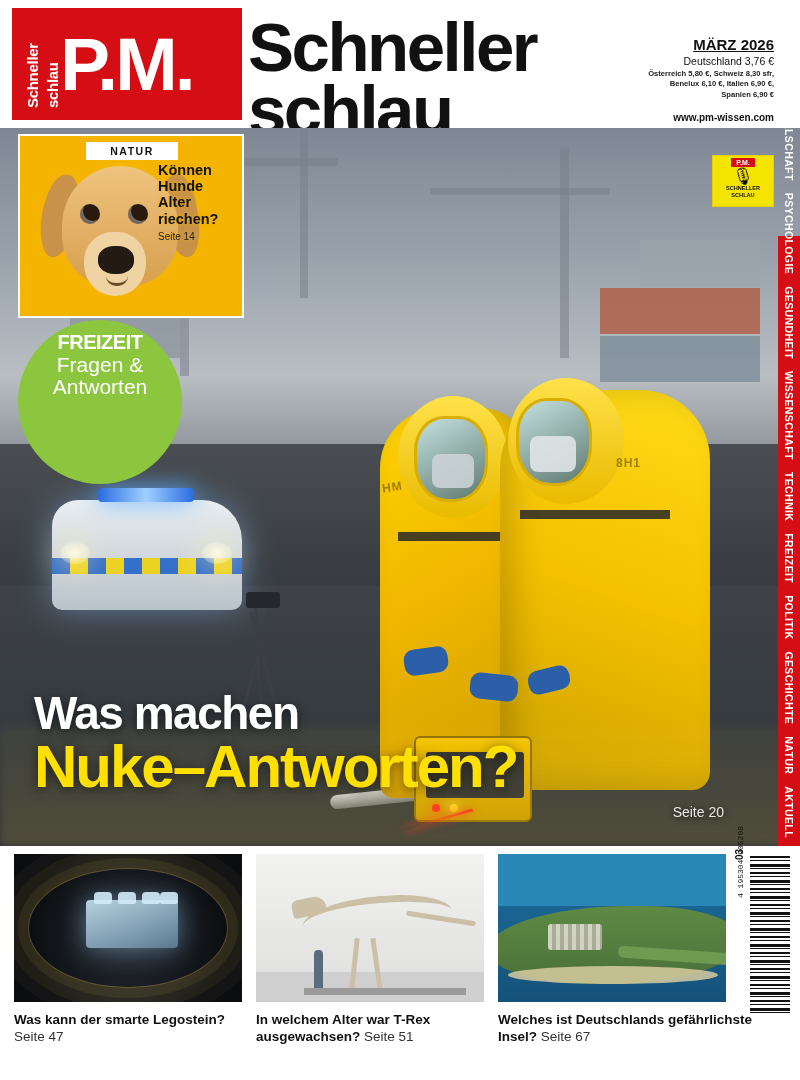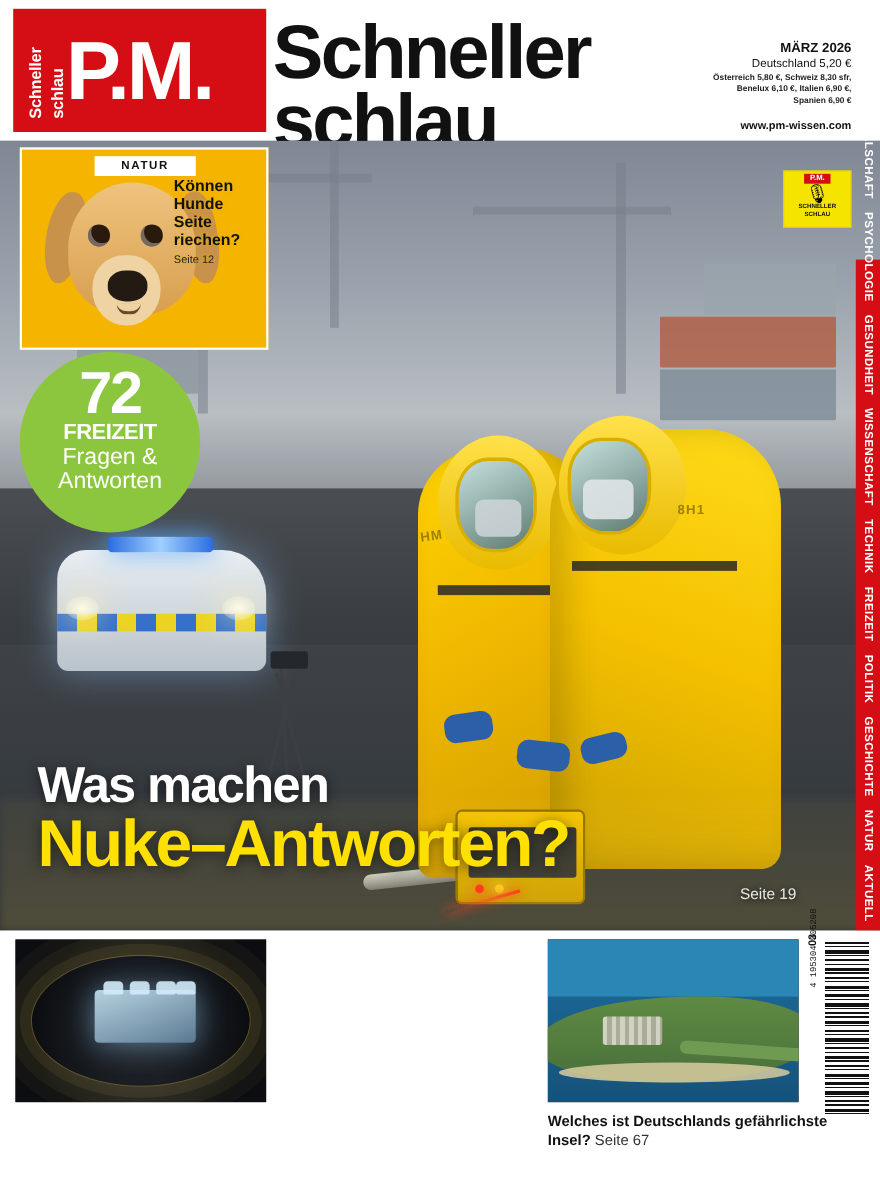--- a/index.html
+++ b/index.html
@@ -80,21 +80,21 @@
     color: #111;
     letter-spacing: -0.2px;
   }
   .issue-box {
     position: absolute;
     right: 26px; top: 36px;
     width: 126px;
     text-align: right;
     color: #111;
   }
-  .issue-date { font-weight: bold; font-size: 12px; }
+  .issue-date { font-weight: bold; font-size: 15px; text-decoration: underline; }
   .issue-price { font-size: 10.5px; margin-top: 2px; }
   .issue-prices { font-size: 7.6px; line-height: 1.35; margin-top: 2px; color: #222; }
   .issue-web { font-size: 10px; font-weight: bold; margin-top: 12px; }
 
   .podcast-badge {
     position: absolute;
     right: 26px; top: 155px;
     width: 62px; height: 52px;
     background: #f5e400;
     border: 1px solid #e2d200;
@@ -588,21 +588,21 @@
     </div>
 
     <div class="title-wrap">
       <div class="title-line">Schneller</div>
       <div class="title-line">schlau</div>
       <div class="title-sub">Das Magazin mit dem Wissens-Podcast</div>
     </div>
 
     <div class="issue-box">
       <div class="issue-date">MÄRZ 2026</div>
-      <div class="issue-price">Deutschland 5,20 €</div>
+      <div class="issue-price">Deutschland 3,76 €</div>
       <div class="issue-prices" style="white-space: pre-line; font-weight: bold;">Österreich 5,80 €, Schweiz 8,30 sfr,
 Benelux 6,10 €, Italien 6,90 €,
 Spanien 6,90 €</div>
       <div class="issue-web">www.pm-wissen.com</div>
     </div>
   </div>
 
   <div class="hero">
     <div class="hero-sky"></div>
     <div class="crane c1"></div>
@@ -666,36 +666,35 @@
       <div class="ear left"></div>
       <div class="ear right"></div>
       <div class="head"></div>
       <div class="eye l"></div>
       <div class="eye r"></div>
       <div class="muzzle"></div>
       <div class="nose"></div>
       <div class="mouth"></div>
     </div>
     <div class="natur-text">
-      <span>Können Hunde Seite riechen?</span>
-      <div class="natur-page">Seite 12</div>
+      <span>Können Hunde Alter riechen?</span>
+      <div class="natur-page">Seite 14</div>
     </div>
   </div>
 
   <div class="circle-72">
-    <div class="num">72</div>
     <div class="l2">FREIZEIT</div>
     <div class="l3" style="white-space: pre-line;">Fragen &amp;
 Antworten</div>
   </div>
 
   <div class="headline">
     <div class="hl-1">Was machen</div>
     <div class="hl-2">Nuke–Antworten?</div>
-    <div class="hl-page">Seite 19</div>
+    <div class="hl-page">Seite 20</div>
   </div>
 
   <div class="rubrics">
     <div class="inner">
       <span>AKTUELL</span>
       <span>NATUR</span>
       <span>GESCHICHTE</span>
       <span>POLITIK</span>
       <span>FREIZEIT</span>
       <span>TECHNIK</span>
@@ -719,22 +718,43 @@
       <div class="t-img">
         <div class="lego-bg"></div>
         <div class="lego-rings"></div>
         <div class="lego-brick">
           <i></i>
             <i></i>
             <i></i>
             <i></i>
         </div>
       </div>
-    </div>
-
+      <div class="t-cap">
+        <span>Was kann der smarte Legostein?</span>
+        <span class="pg">Seite 47</span>
+      </div>
+    </div>
+
+    <div class="teaser t2">
+      <div class="t-img">
+        <div class="trex-bg"></div>
+        <div class="trex-floor"></div>
+        <div class="trex-body"></div>
+        <div class="trex-tail"></div>
+        <div class="trex-skull"></div>
+        <div class="trex-leg a"></div>
+        <div class="trex-leg b"></div>
+        <div class="trex-person"></div>
+        <div class="trex-base"></div>
+      </div>
+      <div class="t-cap">
+        <span>In welchem Alter war T-Rex ausgewachsen?</span>
+        <span class="pg">Seite 51</span>
+      </div>
+    </div>
 
     <div class="teaser t3">
       <div class="t-img">
         <div class="isl-bg"></div>
         <div class="isl-water2"></div>
         <div class="isl-land"></div>
         <div class="isl-town"></div>
         <div class="isl-spit"></div>
         <div class="isl-beach"></div>
       </div>

